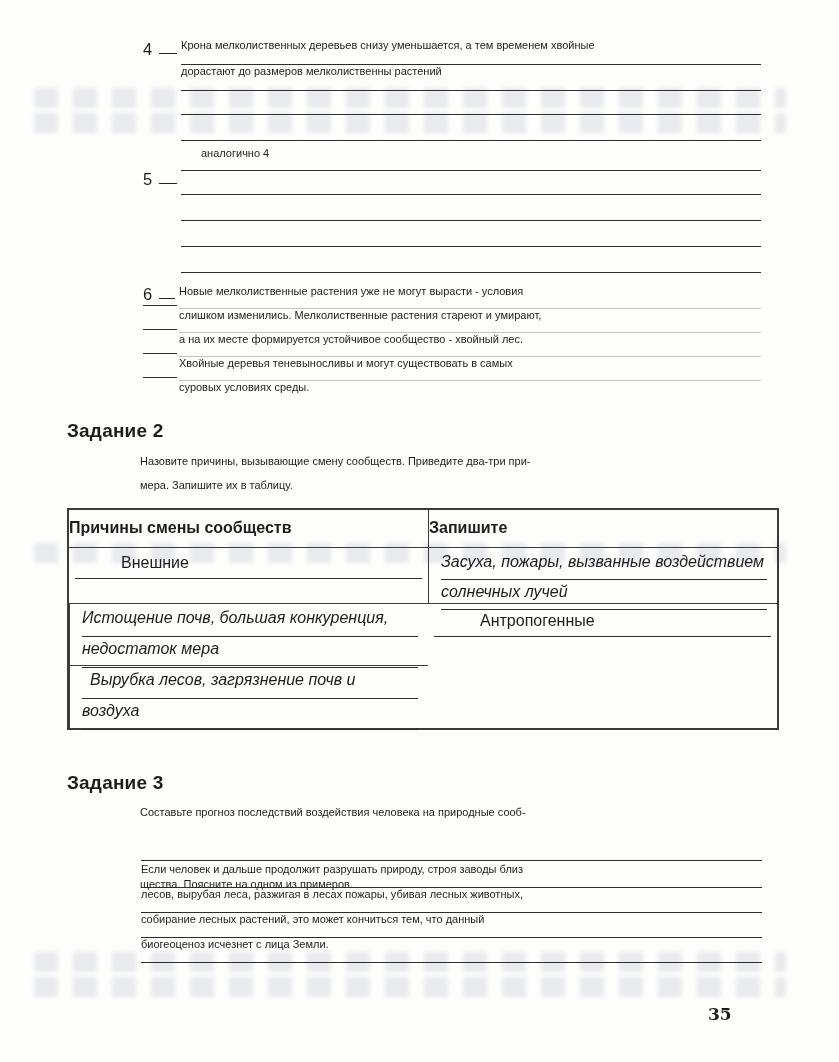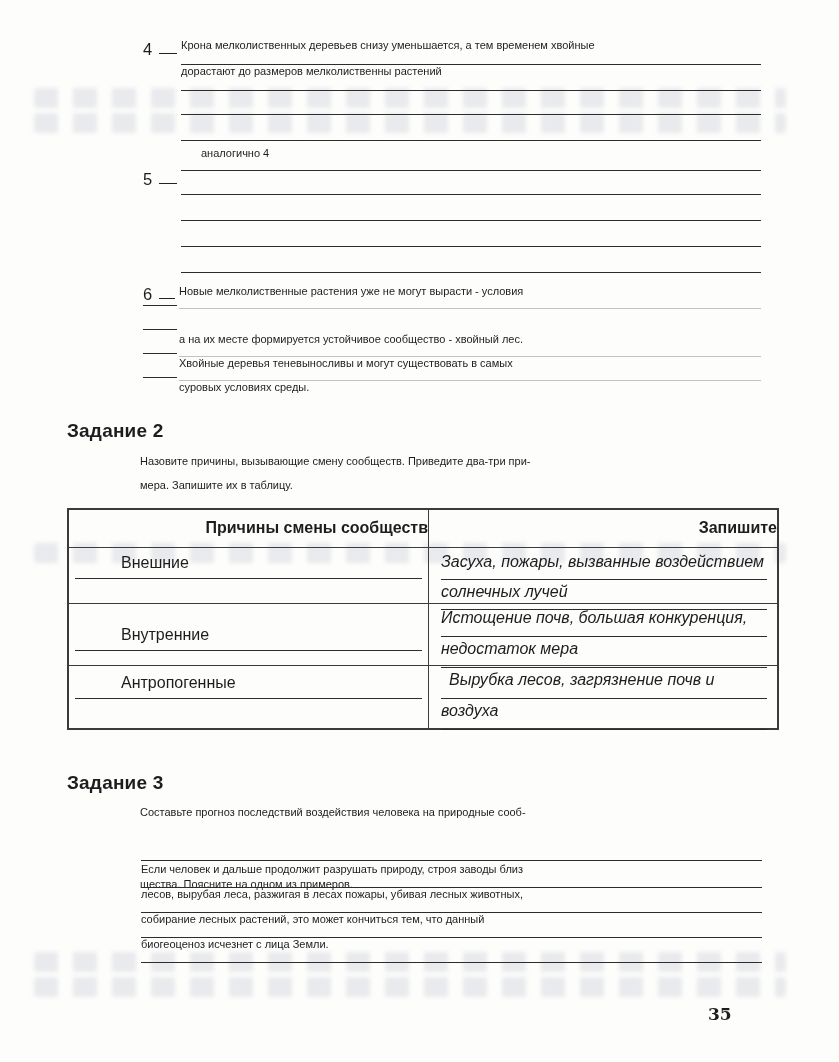--- a/index.html
+++ b/index.html
@@ -22,21 +22,21 @@
     filter:blur(2px);border-radius:3px;
   }
   
   .atable{
     position:absolute;left:67px;top:508px;width:708px;z-index:2;
     border:2px solid #3b3b3b;display:grid;
     grid-template-columns:359px 1fr;
     grid-template-rows:38px 56px 62px 62px;
     background:rgba(255,255,255,.0);
   }
-  .th{font-weight:bold;font-size:16px;text-align:right;padding-top:9px;border-bottom:1.6px solid #3b3b3b;}
+  .th{font-weight:bold;font-size:16px;text-align:left;padding-top:9px;border-bottom:1.6px solid #3b3b3b;}
   .colline{border-left:1.6px solid #3b3b3b;}
   .cell{position:relative;font-size:16px;border-bottom:1.6px solid #3b3b3b;}
   .nobb{border-bottom:none;}
   .cause-text{position:absolute;left:52px;white-space:nowrap;}
   .cause-rule{position:absolute;left:6px;right:6px;height:0;border-bottom:1.1px solid #2c2c2c;}
   .ex{padding:2px 10px 0 12px;font-style:italic;}
   .exline{height:26px;border-bottom:1.1px solid #2c2c2c;padding-top:3px;white-space:nowrap;}
   .exline.tall{height:27px;}
   .pagenum{font-family:"DejaVu Serif",serif;font-weight:bold;font-size:17px;}
 </style>
@@ -62,20 +62,21 @@
   <span class="qnum" style="left:143px;top:170px">5</span>
   <div class="dash" style="left:159px;top:183px;width:18px"></div>
   <div class="abs rule" style="left:181px;top:168px;width:580px;height:26px"></div>
   <div class="abs rule" style="left:181px;top:194px;width:580px;height:26px"></div>
   <div class="abs rule" style="left:181px;top:220px;width:580px;height:26px"></div>
   <div class="abs rule" style="left:181px;top:246px;width:580px;height:26px"></div>
 
   <span class="qnum" style="left:143px;top:285px">6</span>
   <div class="dash" style="left:159px;top:298px;width:16px"></div>
   <div class="abs txt lightrule" style="left:179px;top:282px;width:582px;height:24px">Новые мелколиственные растения уже не могут вырасти - условия</div>
+  <div class="abs txt lightrule" style="left:179px;top:306px;width:582px;height:24px">слишком изменились. Мелколиственные растения стареют и умирают,</div>
   <div class="abs txt lightrule" style="left:179px;top:330px;width:582px;height:24px">а на их месте формируется устойчивое сообщество - хвойный лес.</div>
   <div class="abs txt lightrule" style="left:179px;top:354px;width:582px;height:24px">Хвойные деревья теневыносливы и могут существовать в самых</div>
   <div class="abs txt" style="left:179px;top:378px;width:582px;height:24px">суровых условиях среды.</div>
   <div class="stub" style="top:305px"></div>
   <div class="stub" style="top:329px"></div>
   <div class="stub" style="top:353px"></div>
   <div class="stub" style="top:377px"></div>
 
   <div class="abs heading" style="left:67px;top:420px">Задание 2</div>
   <div class="abs txt" style="left:140px;top:452px">Назовите причины, вызывающие смену сообществ. Приведите два-три при-</div>
@@ -87,24 +88,20 @@
 
     <div class="cell">
       <div class="cause-text" style="top:6px">Внешние</div>
       <div class="cause-rule" style="top:30px"></div>
     </div>
     <div class="cell colline ex">
       <div class="exline">Засуха, пожары, вызванные воздействием</div>
       <div class="exline">солнечных лучей</div>
     </div>
 
-    <div class="cell">
-      <div class="cause-text" style="top:22px">Внутренние</div>
-      <div class="cause-rule" style="top:46px"></div>
-    </div>
     <div class="cell colline ex">
       <div class="exline tall">Истощение почв, большая конкуренция,</div>
       <div class="exline tall">недостаток мера</div>
     </div>
 
     <div class="cell nobb">
       <div class="cause-text" style="top:8px">Антропогенные</div>
       <div class="cause-rule" style="top:32px"></div>
     </div>
     <div class="cell colline nobb ex">

